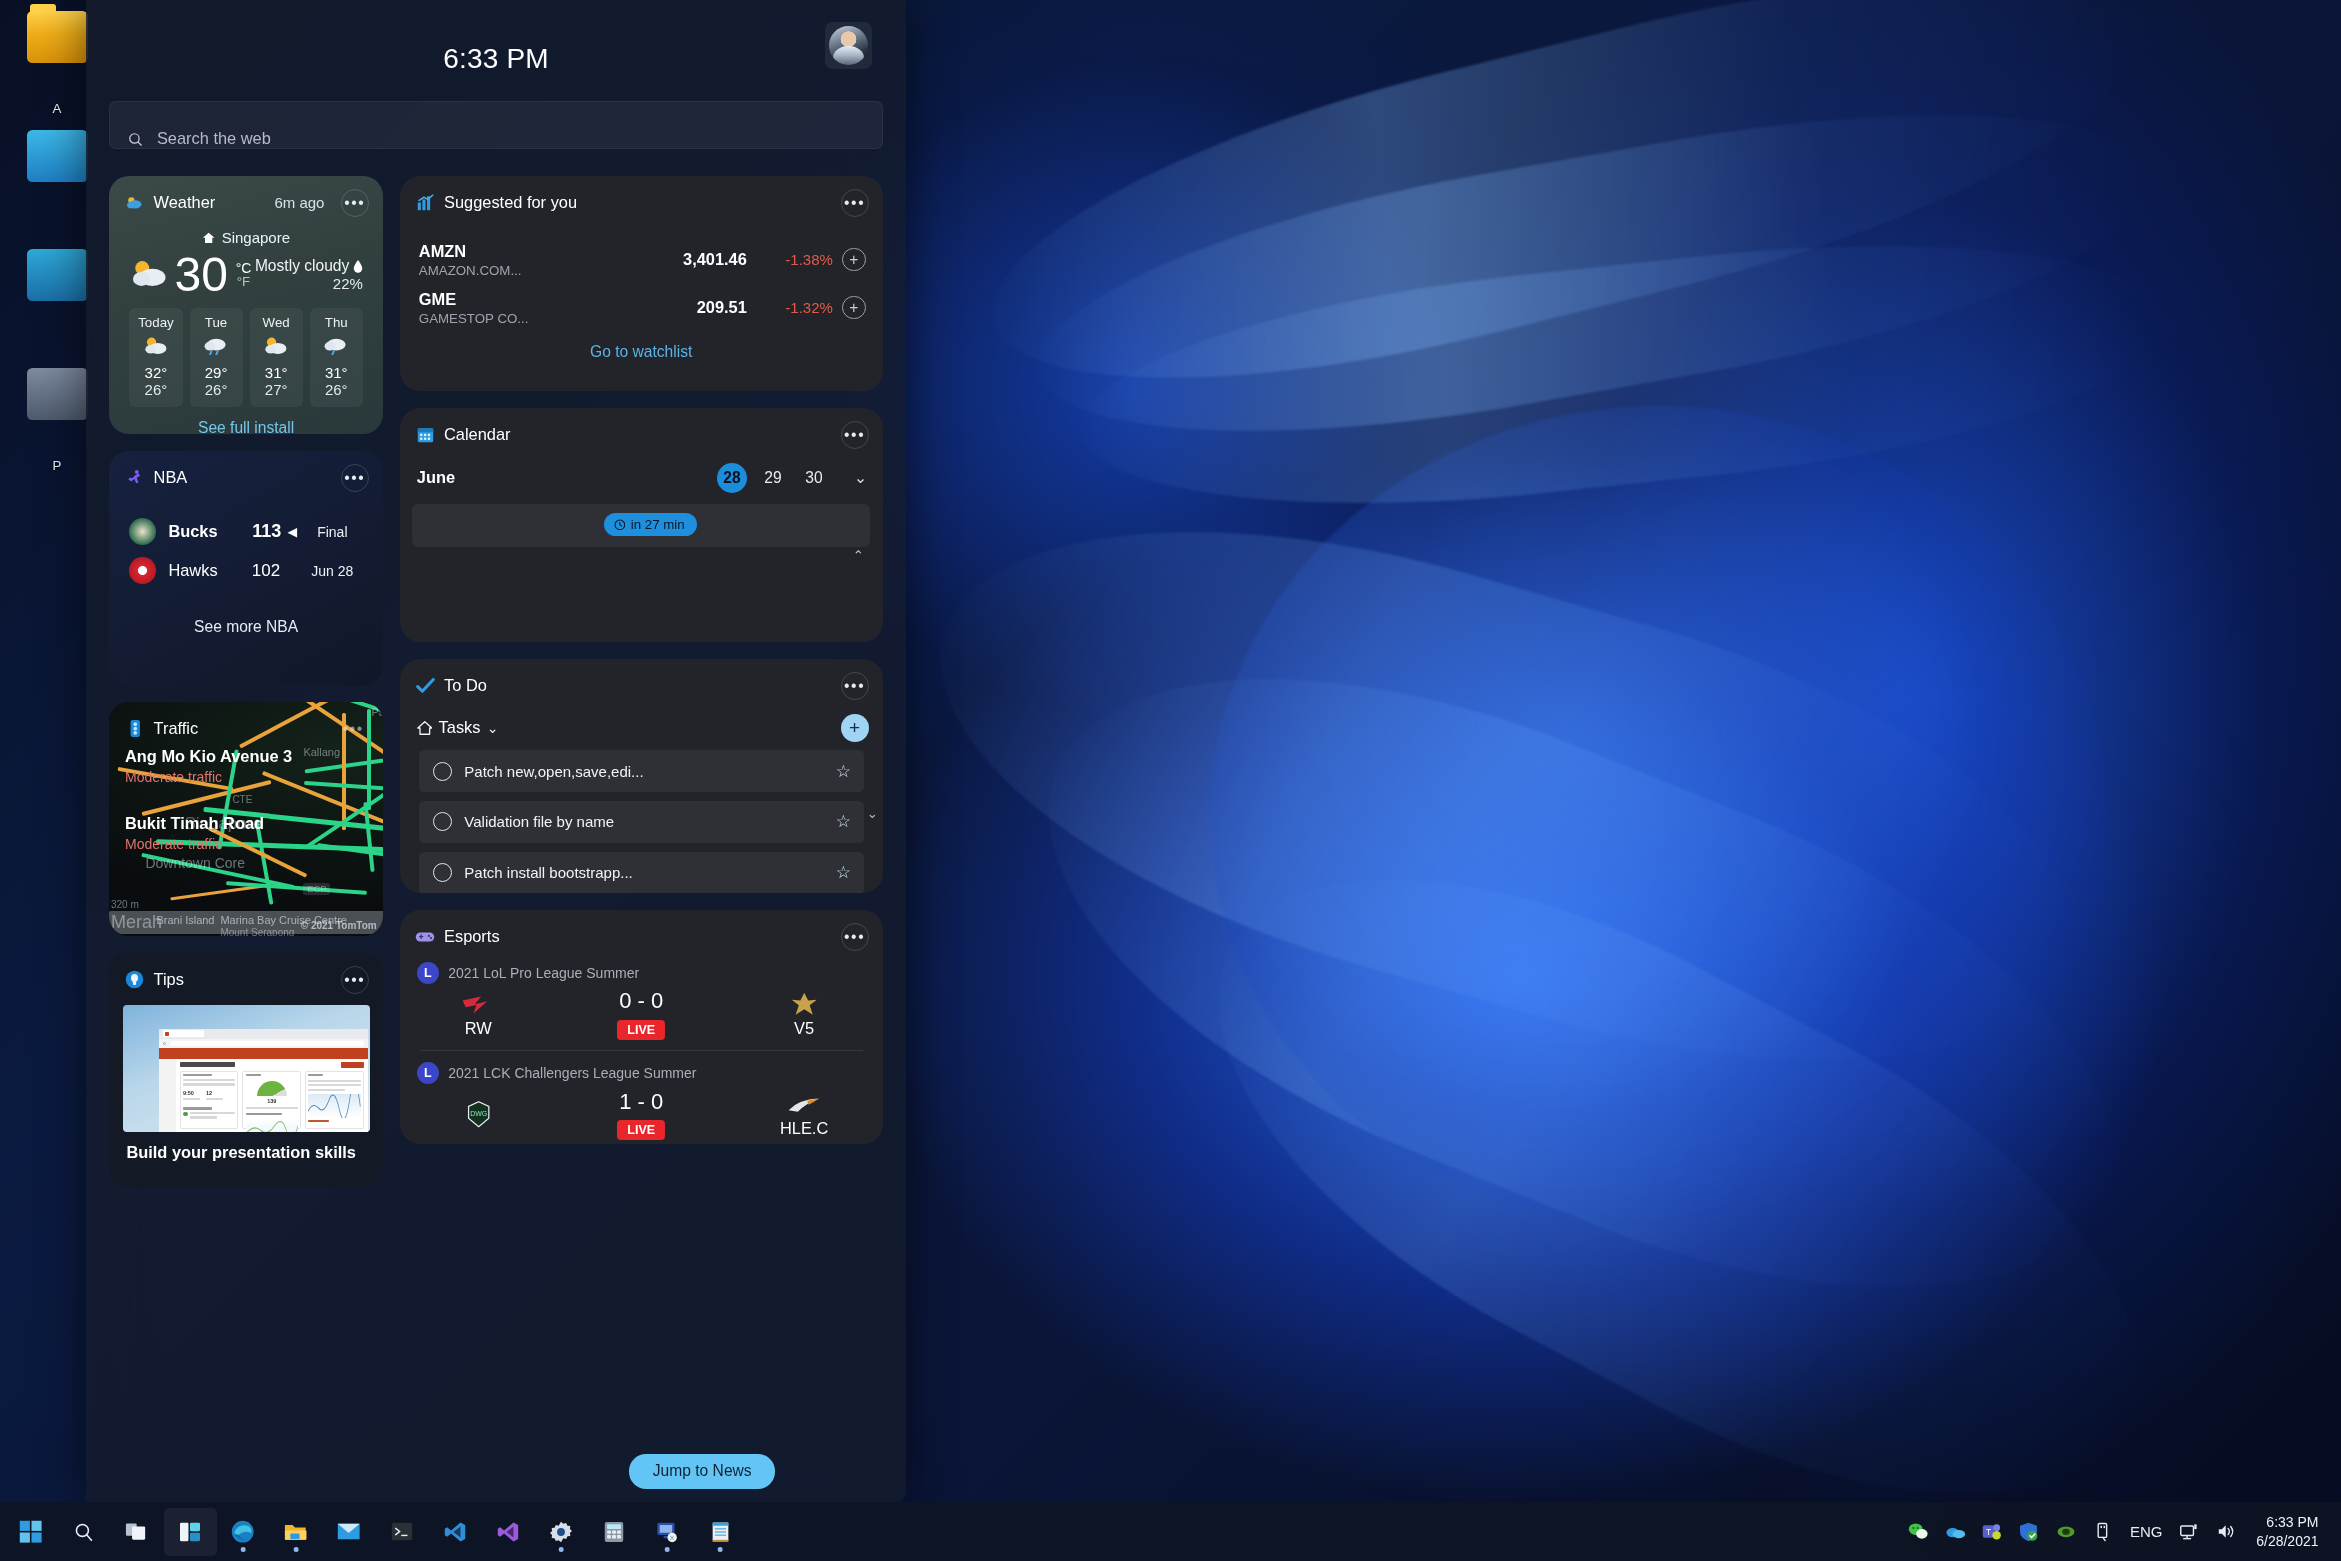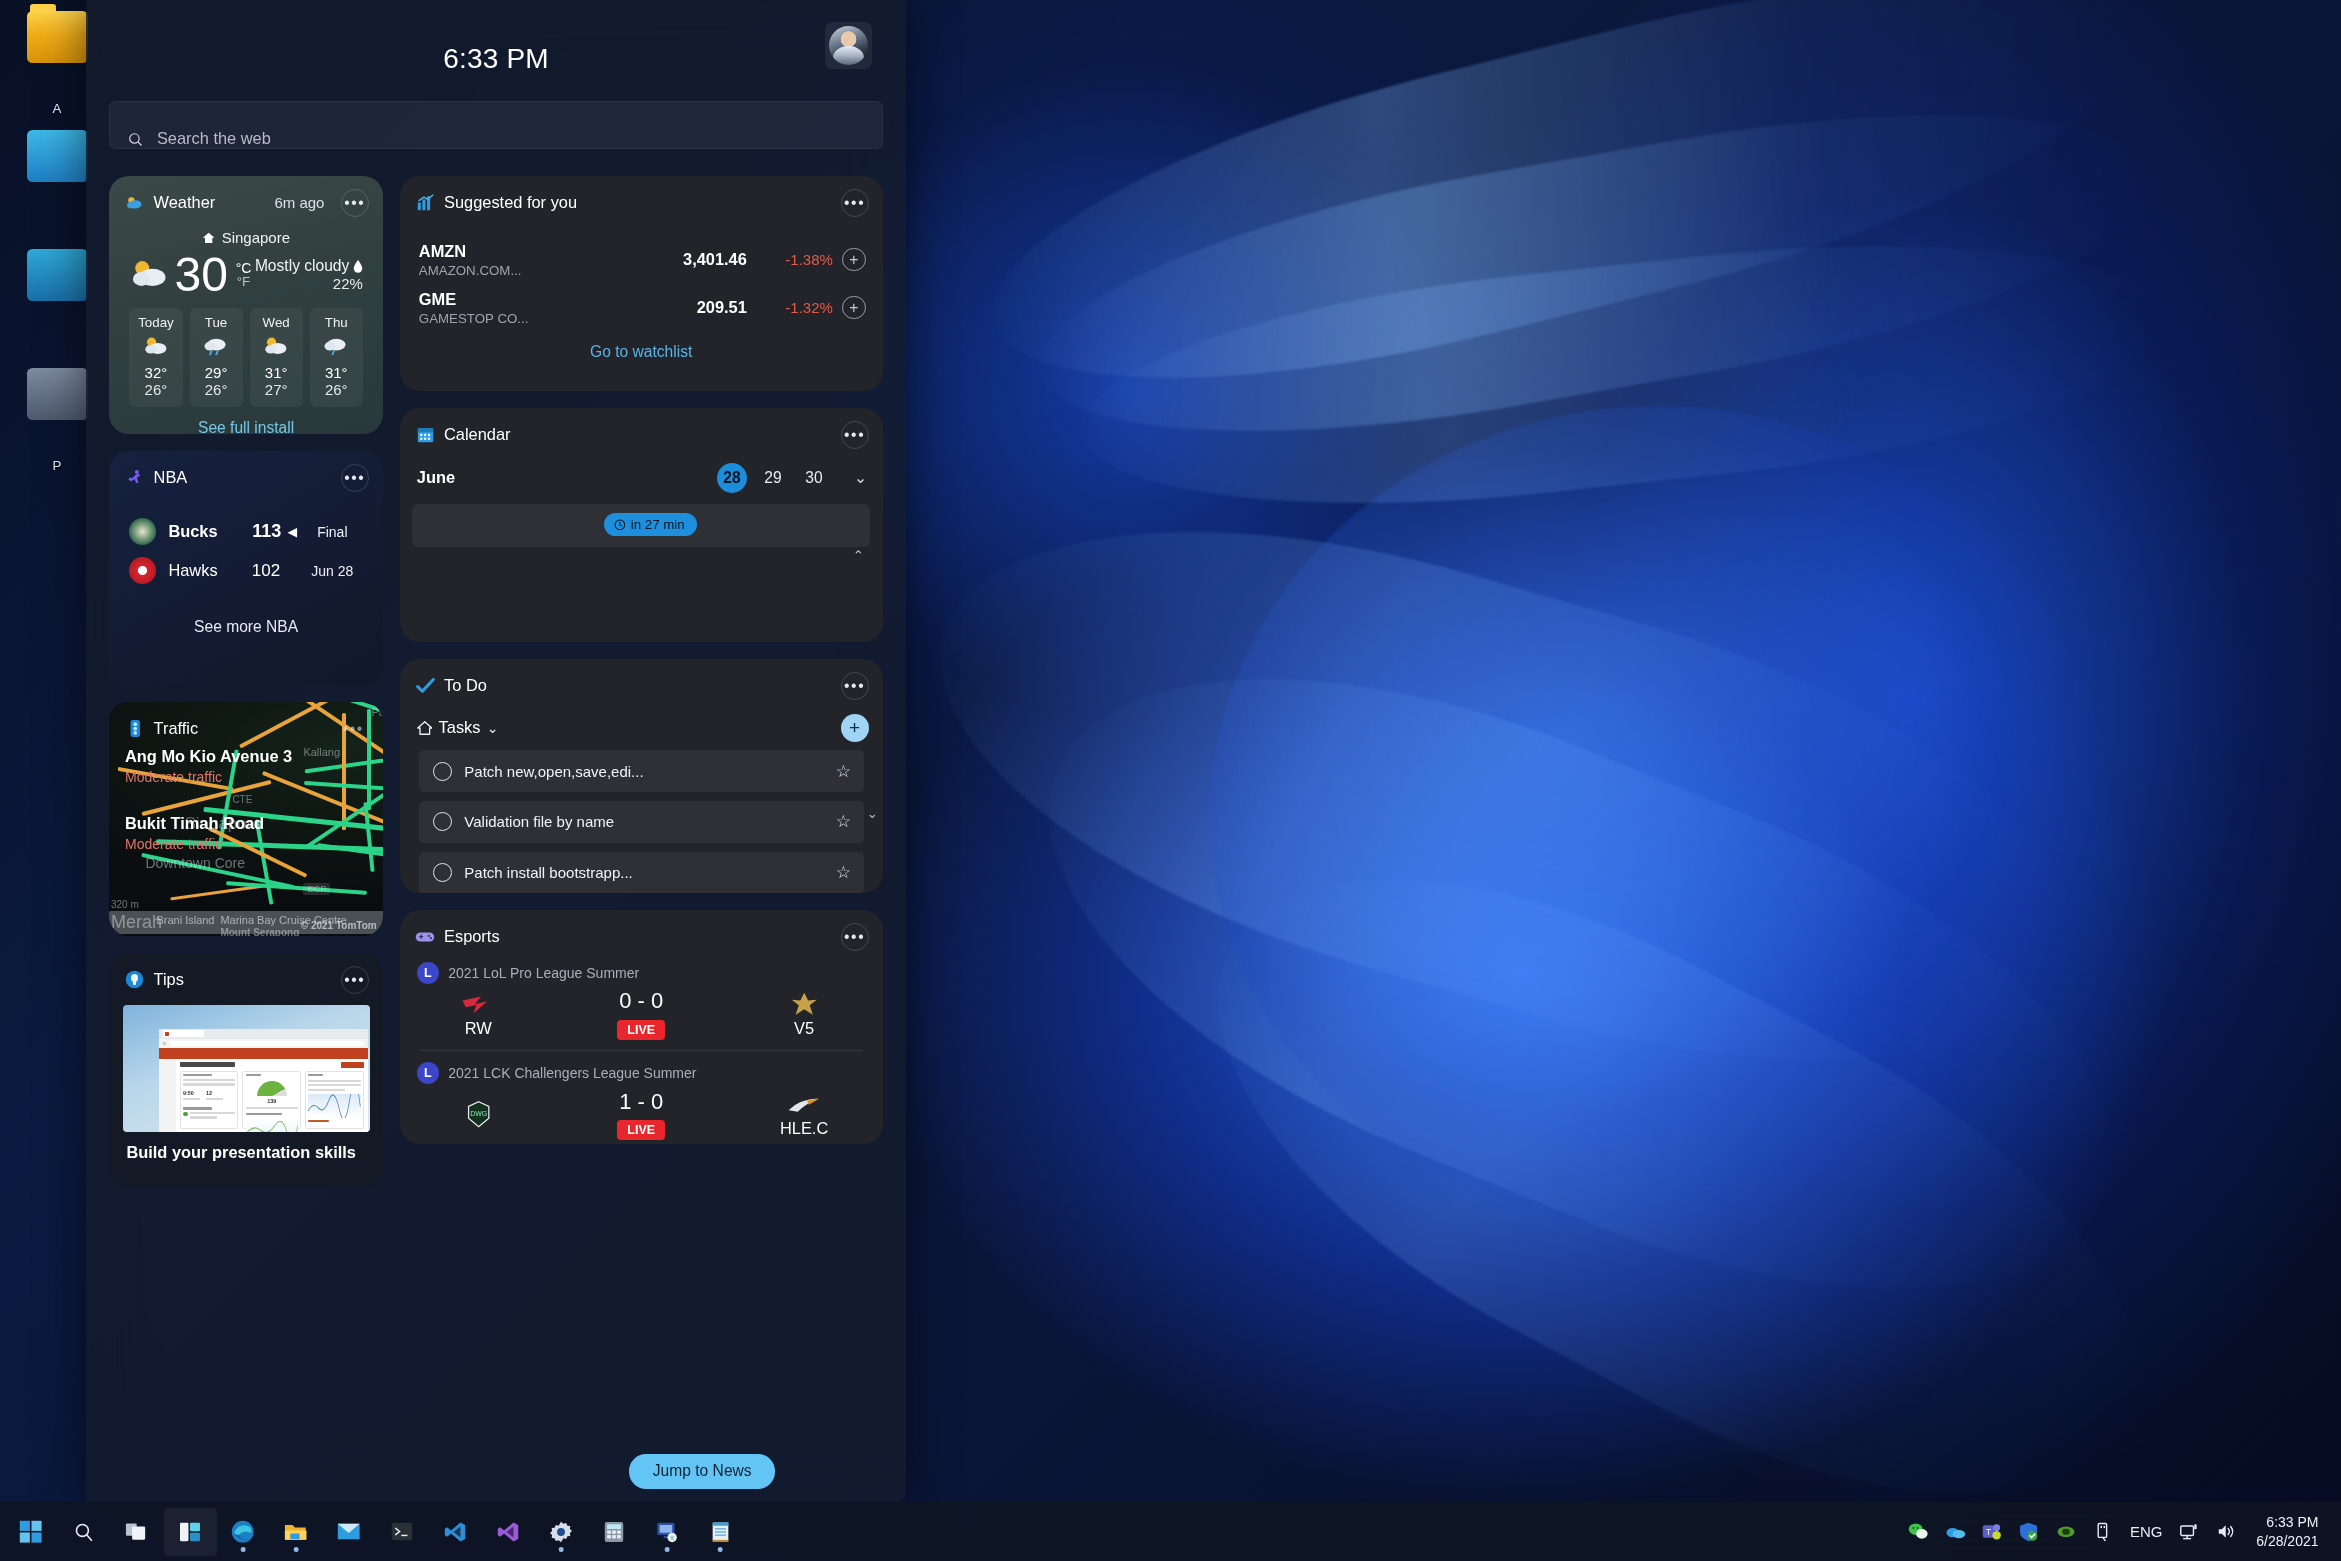--- a/index.html
+++ b/index.html
@@ -630,21 +630,21 @@
             <div class="road rg" style="left:117px;top:184px;width:141px;height:3.9px;transform:rotate(4deg)"></div>
             <div class="road rd" style="left:0px;top:209px;width:336px;height:23.4px;"></div>
 
             <div class="maplabel" style="left:262px;top:4.7px;">Paya Leb</div>
             <div class="maplabel" style="left:194px;top:44px;">Kallang</div>
             <div class="maplabel big" style="left:75px;top:112px;">Singapore</div>
             <div class="maplabel" style="left:36px;top:153px;font-size:14px;">Downtown Core</div>
             <div class="maplabel" style="left:1.6px;top:194px;font-size:18px;margin-top:16px;">Merah</div>
             <div class="maplabel" style="left:47px;top:212px;font-size:11px;color:rgba(225,232,240,.62)">Brani Island</div>
             <div class="maplabel" style="left:111px;top:212px;font-size:11px;color:rgba(225,232,240,.62)">Marina Bay Cruise Centre</div>
-            <div class="maplabel" style="left:111px;top:225px;font-size:10px;font-weight:bold;">Mount Serapong</div>
+            <div class="maplabel" style="left:111px;top:225px;font-size:10px;">Mount Serapong</div>
             <div class="maplabel" style="left:1.6px;top:197px;font-size:10px;">320 m</div>
             <div class="maplabel" style="left:194px;top:181px;font-size:9.4px;background:rgba(255,255,255,.12);padding:0.8px 3.9px;border-radius:2.3px;">ECP</div>
             <div class="maplabel" style="left:123px;top:92px;font-size:10px;">CTE</div>
 
           </div>
 
           <div id="traffic-overlay">
             <div id="traffic-head">
               <span class="whead-icon">
                 <svg width="12.5" height="19" viewBox="0 0 16 24">

